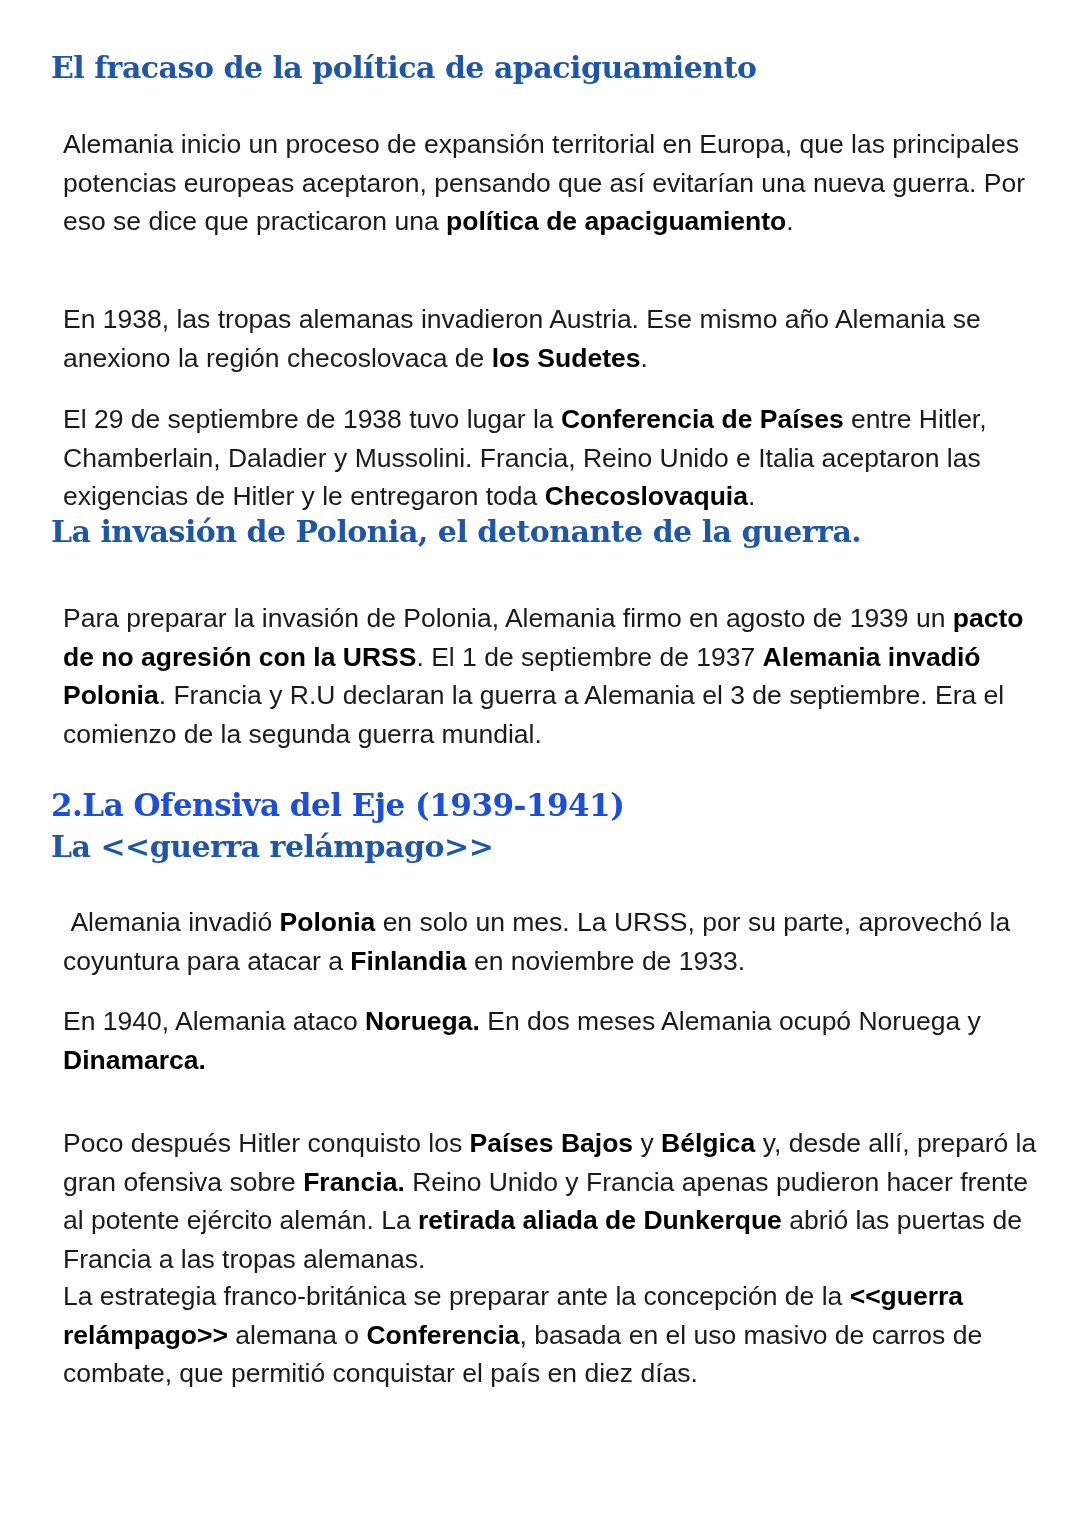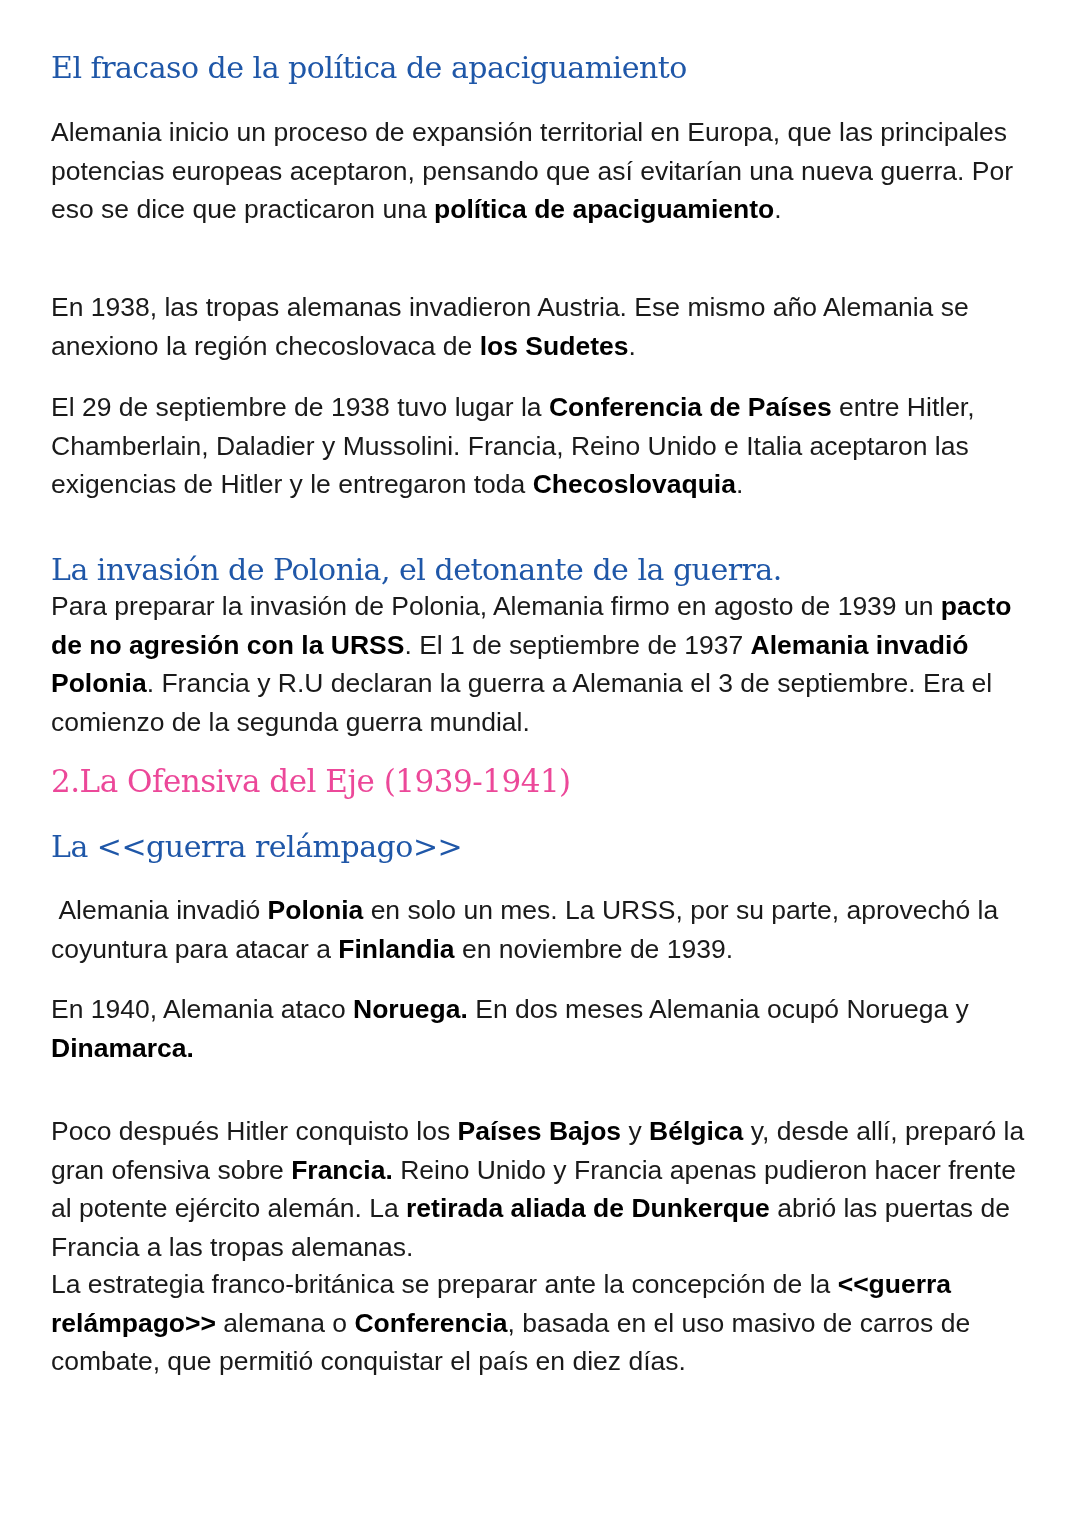--- a/index.html
+++ b/index.html
@@ -1,53 +1,53 @@
 <!DOCTYPE html>
 <html><head>
 <meta charset="utf-8">
 <style>
   html, body { margin: 0; padding: 0; background: #ffffff; }
   body { width: 1080px; height: 1526px; position: relative; overflow: hidden; }
   .page { position: absolute; left: 51px; top: 0; width: 990px; }
   h2 {
     font-family: "DejaVu Serif", "Liberation Serif", serif;
-    font-weight: normal; margin: 0; position: absolute; left: 0; white-space: nowrap;
+    font-weight: bold; margin: 0; position: absolute; left: 0; white-space: nowrap;
     letter-spacing: -0.5px;
   }
   .h-blue { color: #1f57a8; font-size: 30px; }
-  .h-red { color: #ec4899; font-size: 31px; }
+  .h-red { color: #1d4ed8; font-size: 31px; margin-top: 24px; }
   p {
     font-family: "Liberation Sans", "DejaVu Sans", sans-serif;
     font-size: 26.5px; line-height: 38.5px; color: #1a1a1a;
-    margin: 0; position: absolute; left: 0; width: 990px;
+    margin: 12px; position: absolute; left: 0; width: 990px;
   }
   b { font-weight: bold; color: #000; }
 </style>
 </head>
 <body>
 
 <div class="page">
 
   <h2 class="h-blue" style="top:50px;">El fracaso de la política de apaciguamiento</h2>
 
   <p style="top:113px;"><span>Alemania inicio un proceso de expansión territorial en Europa, que las principales potencias europeas aceptaron, pensando que así evitarían una nueva guerra. Por eso se dice que practicaron una </span><b>política de apaciguamiento</b><span>.</span></p>
 
   <p style="top:288px;"><span>En 1938, las tropas alemanas invadieron Austria. Ese mismo año Alemania se anexiono la región checoslovaca de </span><b>los Sudetes</b><span>.</span></p>
 
   <p style="top:388px;"><span>El 29 de septiembre de 1938 tuvo lugar la </span><b>Conferencia de Países</b><span> entre Hitler, Chamberlain, Daladier y Mussolini. Francia, Reino Unido e Italia aceptaron las exigencias de Hitler y le entregaron toda </span><b>Checoslovaquia</b><span>.</span></p>
 
-  <h2 class="h-blue" style="top:552px;">La invasión de Polonia, el detonante de la guerra.</h2>
+  <h2 class="h-blue" style="top:514px;">La invasión de Polonia, el detonante de la guerra.</h2>
 
   <p style="top:587px;"><span>Para preparar la invasión de Polonia, Alemania firmo en agosto de 1939 un </span><b>pacto de no agresión con la URSS</b><span>. El 1 de septiembre de 1937 </span><b>Alemania invadió Polonia</b><span>. Francia y R.U declaran la guerra a Alemania el 3 de septiembre. Era el comienzo de la segunda guerra mundial.</span></p>
 
   <h2 class="h-red" style="top:763px;">2.La Ofensiva del Eje (1939-1941)</h2>
 
   <h2 class="h-blue" style="top:829px;">La &lt;&lt;guerra relámpago&gt;&gt;</h2>
 
-  <p style="top:891px; white-space: pre-wrap;"><span> Alemania invadió </span><b>Polonia</b><span> en solo un mes. La URSS, por su parte, aprovechó la coyuntura para atacar a </span><b>Finlandia</b><span> en noviembre de 1939.</span></p>
+  <p style="top:891px; white-space: pre-wrap;"><span> Alemania invadió </span><b>Polonia</b><span> en solo un mes. La URSS, por su parte, aprovechó la coyuntura para atacar a </span><b>Finlandia</b><span> en noviembre de 1933.</span></p>
 
   <p style="top:990px;"><span>En 1940, Alemania ataco </span><b>Noruega.</b><span> En dos meses Alemania ocupó Noruega y </span><b>Dinamarca.</b></p>
 
   <p style="top:1112px;"><span>Poco después Hitler conquisto los </span><b>Países Bajos</b><span> y </span><b>Bélgica</b><span> y, desde allí, preparó la gran ofensiva sobre </span><b>Francia.</b><span> Reino Unido y Francia apenas pudieron hacer frente al potente ejército alemán. La </span><b>retirada aliada de Dunkerque</b><span> abrió las puertas de Francia a las tropas alemanas.</span></p>
 
   <p style="top:1265px;"><span>La estrategia franco-británica se preparar ante la concepción de la </span><b>&lt;&lt;guerra relámpago&gt;&gt;</b><span> alemana o </span><b>Conferencia</b><span>, basada en el uso masivo de carros de combate, que permitió conquistar el país en diez días.</span></p>
 
 </div>
 
 </body></html>

